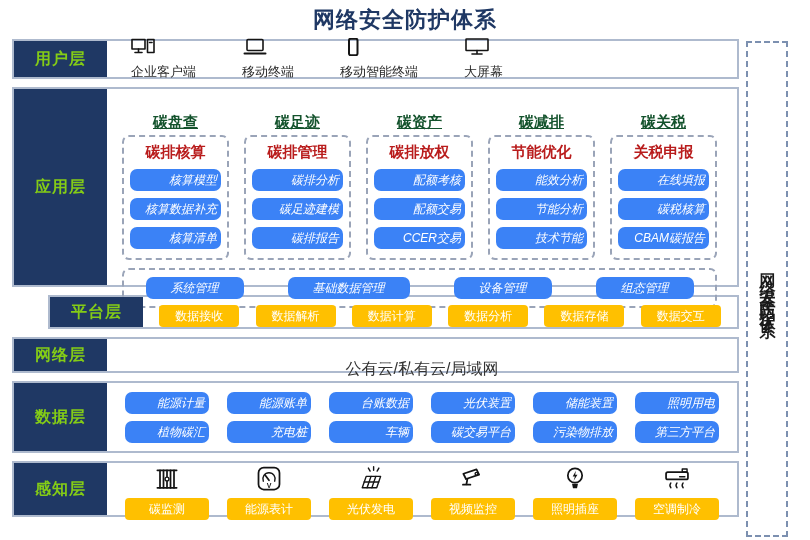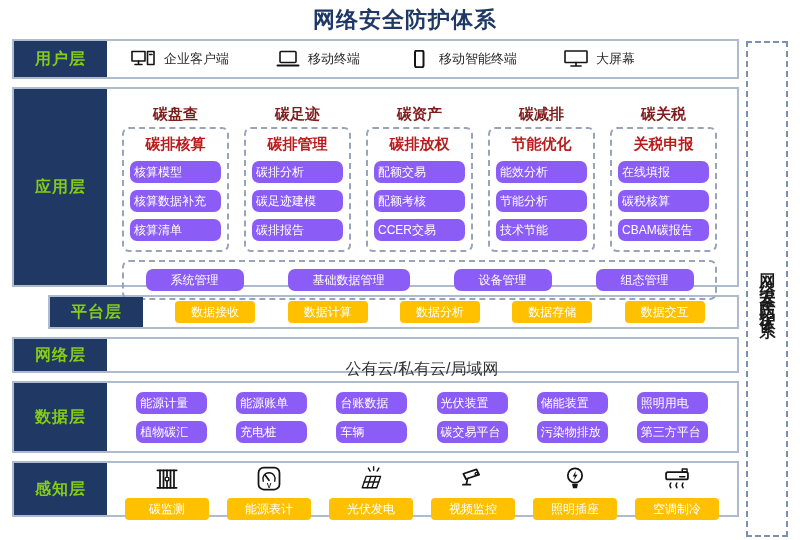--- a/index.html
+++ b/index.html
@@ -20,60 +20,60 @@
   .row-label {
     width:93px; flex:0 0 93px; background:#1F3864; color:#84cc16; font-weight:bold;
     font-size:16px; display:flex; align-items:center; justify-content:center;
     letter-spacing:1px;
   }
   .row-content { flex:1; display:flex; align-items:center; }
 
   
   .row-user { height:40px; }
   .user-content { padding-left:24px; gap:46px; }
-  .user-item { display:flex; align-items:flex-start; gap:7px; }
+  .user-item { display:flex; align-items:flex-start; gap:7px;flex-direction:column; }
   .user-item svg { display:block; }
   .user-item-label { font-size:13px; color:#2b2b2b; }
 
   
   .row-app { height:200px; }
   .app-content { display:block; padding:8px 20px 8px 15px; }
   .app-groups { display:flex; justify-content:space-between; }
   .app-group { width:107px; text-align:center; }
-  .app-group-header { font-size:15px; font-weight:bold; color:#7f1d1d; margin:8px 0 3px; }
+  .app-group-header { font-size:15px; font-weight:bold; color:#14532d; margin:16px 0 3px;text-decoration:underline; }
   .app-group-box { border:2px dashed #9AA4B8; border-radius:7px; padding:6px 4px 9px; }
   .app-group-sub { font-size:15px; font-weight:bold; color:#b91c1c; margin-bottom:4px; }
   .chip-navy {
-    background:#8b5cf6; color:#fff; font-size:12px; border-radius:7px;
-    padding:4px 4px; text-align:left; line-height:14px; white-space:nowrap;
+    background:#3b82f6; color:#fff; font-size:12px; border-radius:7px;
+    padding:4px 4px; text-align:right; line-height:14px; white-space:nowrap;font-style:italic;
   }
   .app-group-box .chip-navy { width:91px; margin:7px auto 0; }
   .app-common {
     margin-top:8px; border:2px dashed #9AA4B8; border-radius:7px; height:40px;
     display:flex; align-items:center; justify-content:center; gap:44px;
   }
   .app-common .chip-navy { padding:4px 25px; }
 
   
   .row-platform { height:34px;margin-left:36px; }
-  .platform-content { justify-content:space-evenly; }
+  .platform-content { justify-content:space-evenly;align-items:flex-end; }
   .chip-yellow {
     background:#FFC000; color:#fff; font-size:12px; border-radius:4px;
     padding:4px 0; width:80px; text-align:center; line-height:14px; white-space:nowrap;
   }
 
   
   .row-network { height:36px; }
   .network-content { justify-content:center; font-size:16px; color:#333;margin-top:28px; }
 
   
   .row-data { height:72px; }
   .data-content { flex-direction:column; justify-content:center; gap:7px; }
   .data-row { display:flex; justify-content:space-evenly; width:100%; }
-  .data-row .chip-navy { width:71px; }
+  .data-row .chip-navy { width:84px; }
 
   
   .row-perception { height:56px; margin-bottom:0; }
   .perception-content { justify-content:space-evenly; }
   .perc-cell { display:flex; flex-direction:column; align-items:center; }
   .perc-icon { height:34px; display:flex; align-items:flex-end; justify-content:center; margin-bottom:5px; }
   .perc-cell .chip-yellow { width:84px; }
 
   
   .sidebar {
@@ -160,22 +160,22 @@
             <div class="app-group-sub">碳排管理</div>
             <div class="chip-navy">碳排分析</div>
             <div class="chip-navy">碳足迹建模</div>
             <div class="chip-navy">碳排报告</div>
           </div>
         </div>
         <div class="app-group">
           <div class="app-group-header">碳资产</div>
           <div class="app-group-box">
             <div class="app-group-sub">碳排放权</div>
+            <div class="chip-navy">配额考核</div>
             <div class="chip-navy">配额交易</div>
-            <div class="chip-navy">配额考核</div>
             <div class="chip-navy">CCER交易</div>
           </div>
         </div>
         <div class="app-group">
           <div class="app-group-header">碳减排</div>
           <div class="app-group-box">
             <div class="app-group-sub">节能优化</div>
             <div class="chip-navy">能效分析</div>
             <div class="chip-navy">节能分析</div>
             <div class="chip-navy">技术节能</div>
@@ -197,20 +197,21 @@
         <div class="chip-navy">设备管理</div>
         <div class="chip-navy">组态管理</div>
       </div>
     </div>
   </div>
 
   <div class="row row-platform">
     <div class="row-label">平台层</div>
     <div class="row-content platform-content">
       <div class="chip-yellow">数据接收</div>
+      <div class="chip-yellow">数据解析</div>
       <div class="chip-yellow">数据计算</div>
       <div class="chip-yellow">数据分析</div>
       <div class="chip-yellow">数据存储</div>
       <div class="chip-yellow">数据交互</div>
     </div>
   </div>
 
   <div class="row row-network">
     <div class="row-label">网络层</div>
     <div class="row-content network-content">公有云/私有云/局域网</div>

